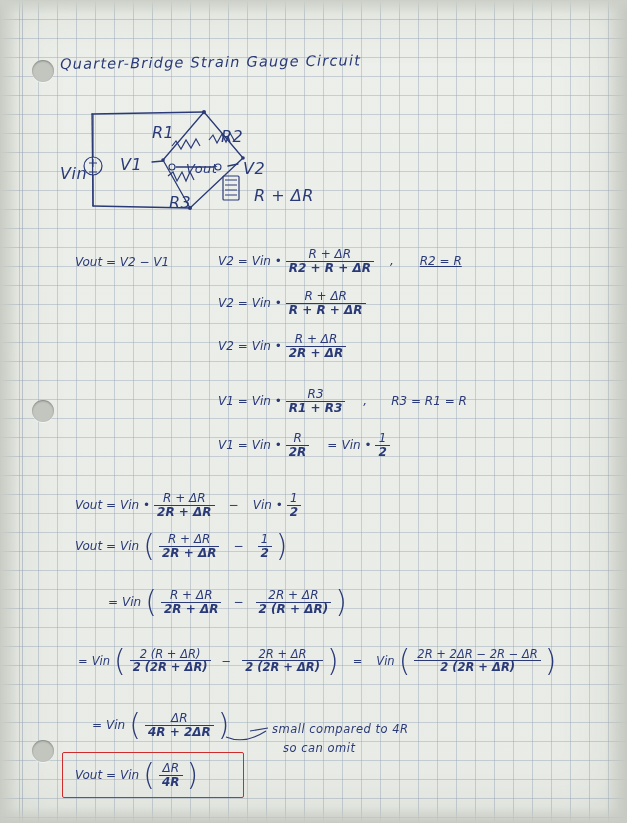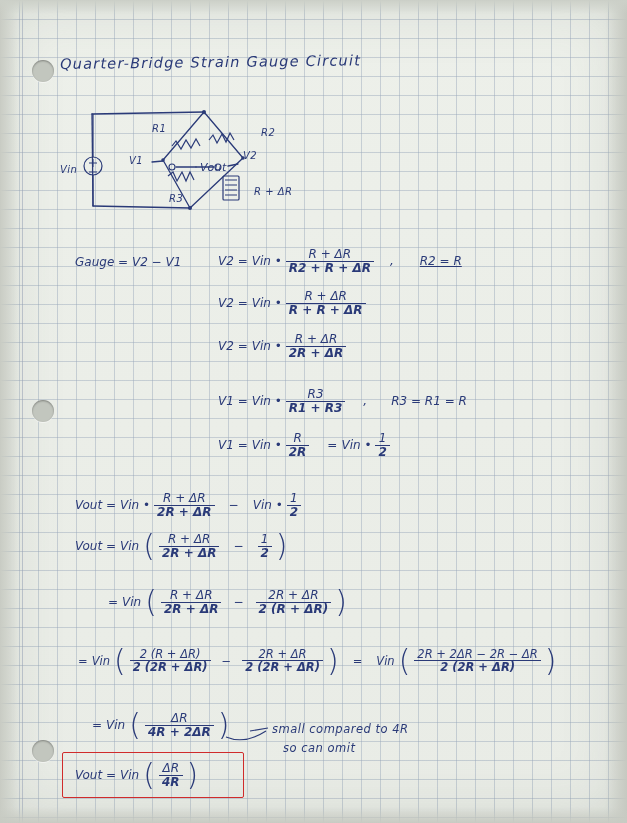--- a/index.html
+++ b/index.html
@@ -39,21 +39,21 @@
     font-size:12px;
     letter-spacing:0.5px;
     white-space:nowrap;
     transform-origin:left top;
   }
   .hand{ font-style:italic; }
   #title{
     left:60px;top:56px;font-size:14.5px;letter-spacing:1.2px;
     transform:rotate(-0.7deg);
   }
-  .lbl{font-size:10px;}
+  .lbl{font-size:16px;}
 
   
   .frac{display:inline-block;vertical-align:middle;text-align:center;line-height:1.05;}
   .frac .num{display:block;padding:0 3px;}
   .frac .den{display:block;border-top:1.3px solid #2a3a78;padding:0 3px;font-weight:bold;}
   .eqrow{position:absolute;display:flex;align-items:center;gap:4px;color:#2a3a78;font-size:12px;font-style:italic;white-space:nowrap;}
   .paren{font-size:30px;font-style:normal;line-height:0.8;font-weight:300;}
 
   .boxed{
     position:absolute;border:1.6px solid #d02b2b;border-radius:2px;
@@ -125,29 +125,29 @@
     </g>
 
     <g stroke="#2a3a78" stroke-width="1.1" fill="none">
       <circle cx="172" cy="167" r="3"></circle>
       <circle cx="218" cy="167" r="3"></circle>
     </g>
   </svg>
 
   <div class="ink hand lbl" style="left:60px;top:164px;">Vin</div>
   <div class="ink hand lbl" style="left:152px;top:123px;">R1</div>
-  <div class="ink hand lbl" style="left:221px;top:127px;padding-left:40px;">R2</div>
+  <div class="ink hand lbl" style="left:221px;top:127px;">R2</div>
   <div class="ink hand lbl" style="left:169px;top:193px;">R3</div>
   <div class="ink hand lbl" style="left:254px;top:186px;">R + ΔR</div>
-  <div class="ink hand lbl" style="left:129px;top:155px;">V1</div>
-  <div class="ink hand lbl" style="left:243px;top:150px;">V2</div>
-  <div class="ink hand lbl" style="left:200px;top:161px;font-size:11px;">Vout</div>
+  <div class="ink hand lbl" style="left:120px;top:155px;">V1</div>
+  <div class="ink hand lbl" style="left:243px;top:159px;">V2</div>
+  <div class="ink hand lbl" style="left:186px;top:161px;font-size:13px;">Vout</div>
 
   <div class="eqrow" style="left:75px;top:255px;">
-    <span>Gauge = V2 − V1</span>
+    <span>Vout = V2 − V1</span>
   </div>
 
   <div class="eqrow" style="left:218px;top:248px;">
     <span>V2 =</span>
     <span>Vin •</span>
     <span class="frac">
       <span class="num">R + ΔR</span>
       <span class="den">R2 + R + ΔR</span>
     </span>
     <span style="padding-left:12px;">,</span>

